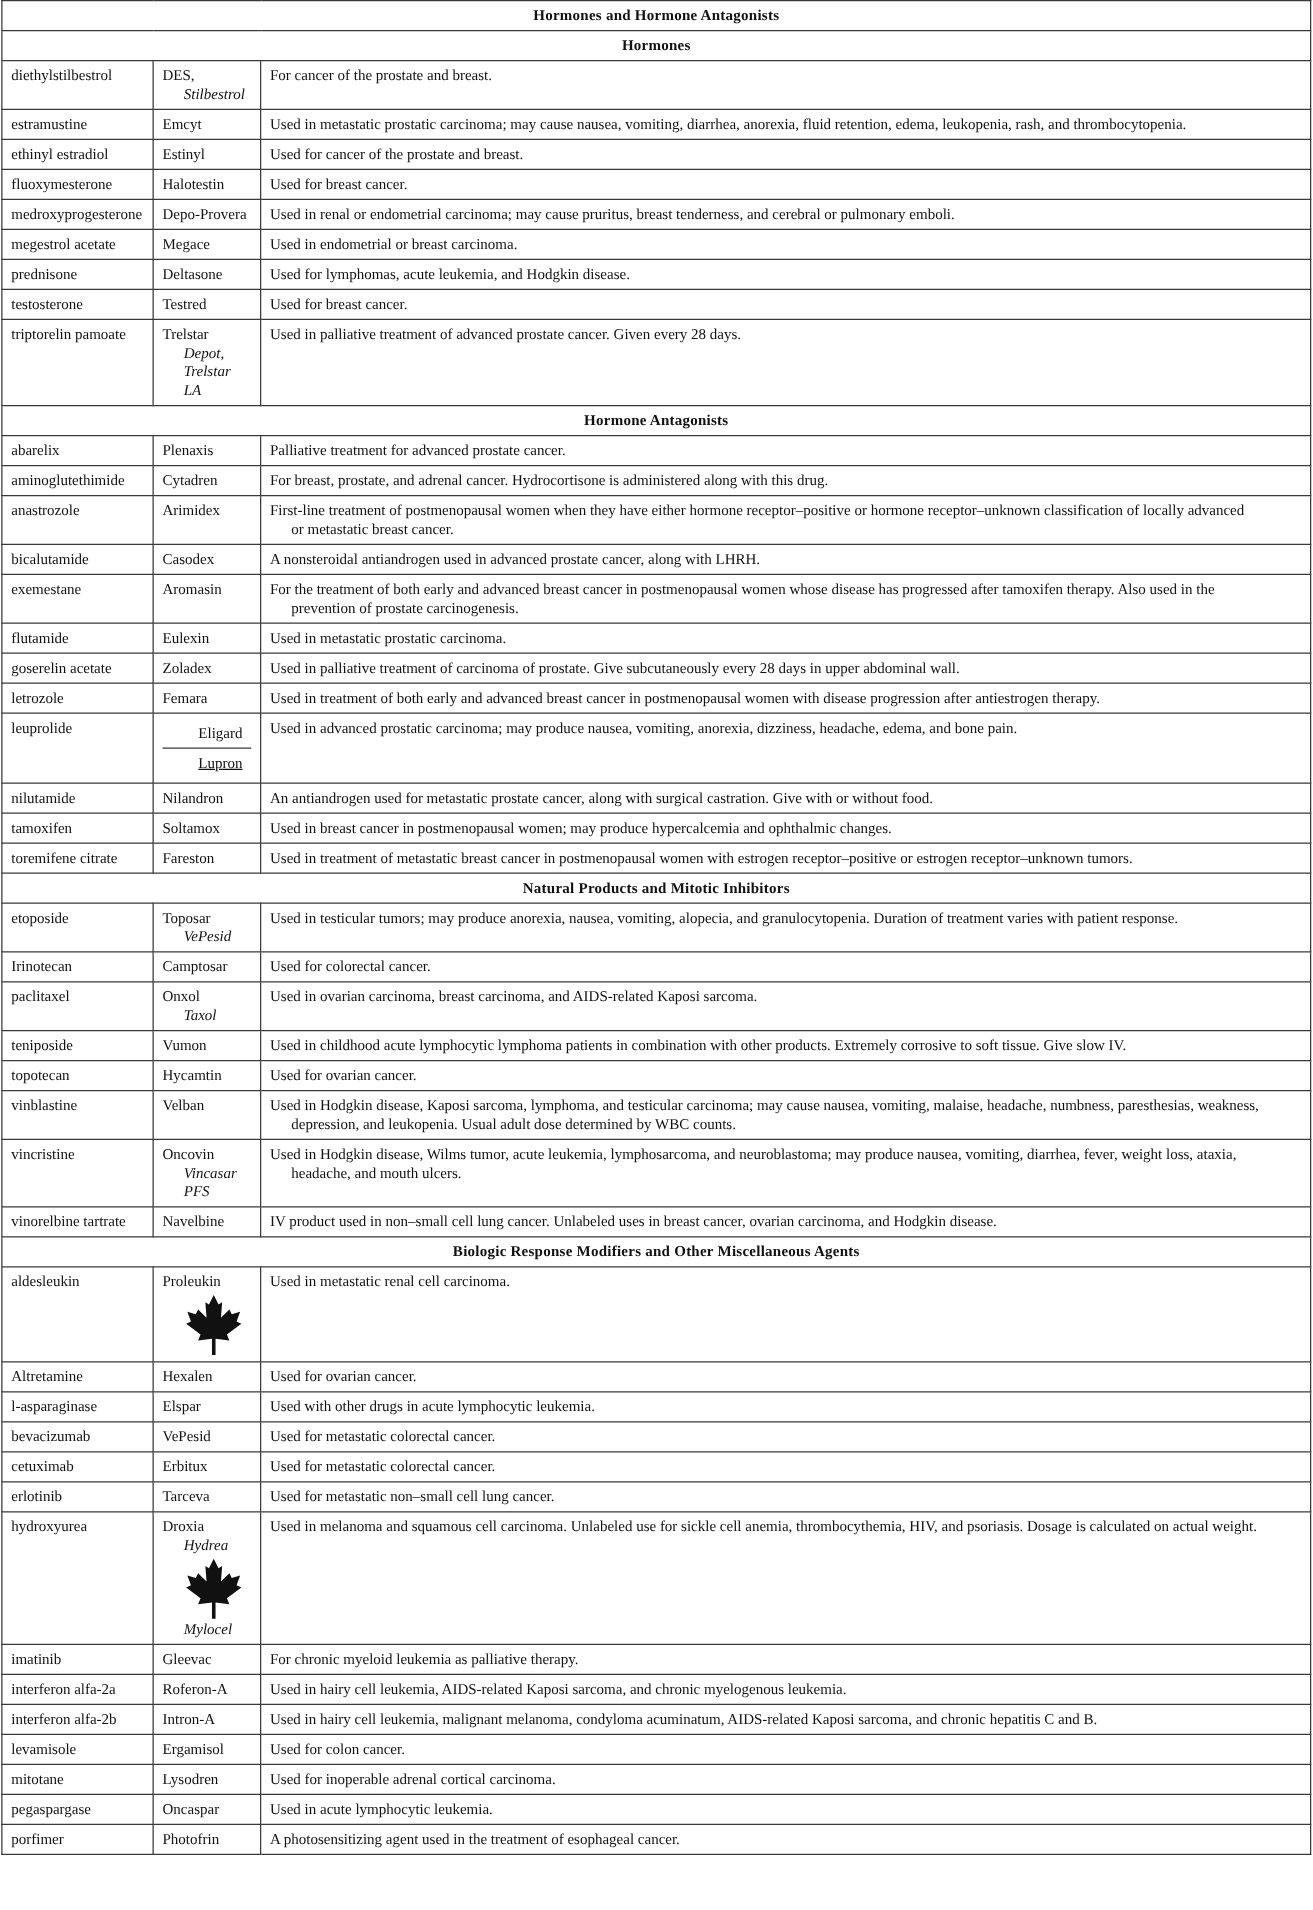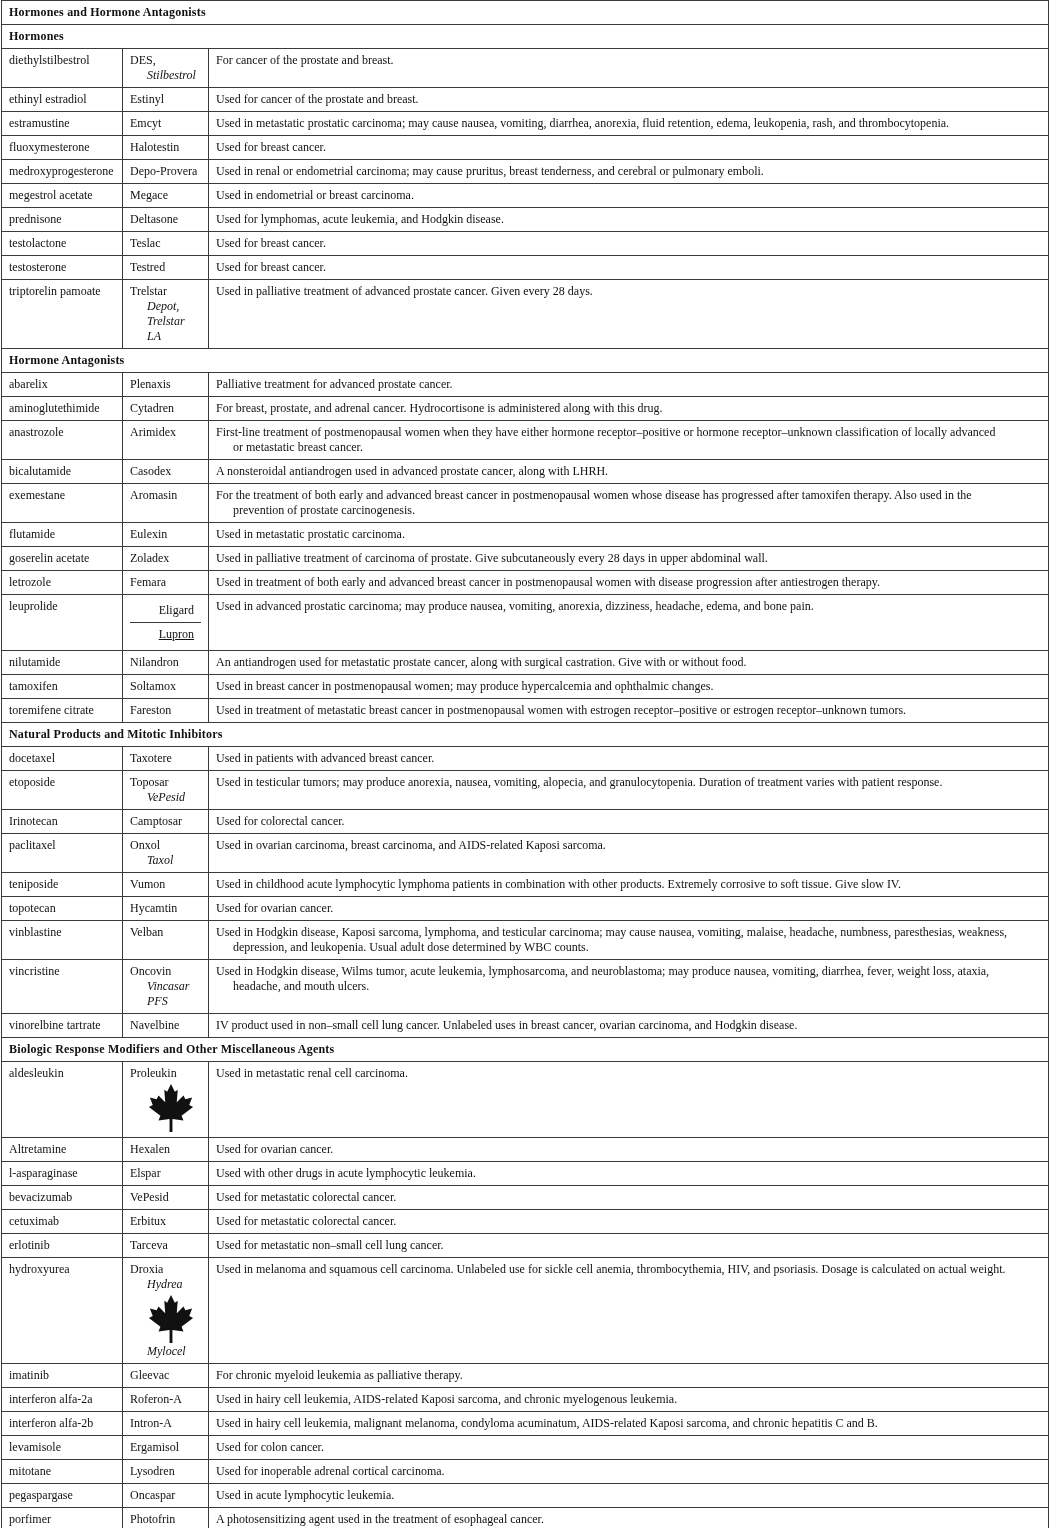--- a/index.html
+++ b/index.html
@@ -19,20 +19,21 @@
     vertical-align: top;
     line-height: 15px;
   }
   col.c-generic { width: 121px; }
   col.c-trade { width: 86px; }
   td.title-cell, td.section-cell {
     font-weight: bold;
     padding-top: 4px;
     padding-bottom: 4px;
     letter-spacing: 0.2px;
+    text-align: center;
   }
   .trade-line { display: block; }
   .trade-line.indent { padding-left: 17px; font-style: italic; }
   .desc-cont { display: block; padding-left: 17px; }
   .maple { display: block; margin: 2px 0 0 17px; width: 48px; height: 50px; }
   td.trade-split { padding: 0; text-align: right; }
   td.trade-split .sub { padding: 4px 7px; line-height: 15px; border-bottom: 1.5px solid #3a3a3a; }
   td.trade-split .sub:last-child { border-bottom: none; text-decoration: underline; }
 </style>
 </head>
@@ -53,34 +54,34 @@
       </tr>
       <tr>
         <td>diethylstilbestrol</td>
         <td>
           <span class="trade-line">DES,</span>
           <span class="trade-line indent">Stilbestrol</span>
         </td>
         <td><span>For cancer of the prostate and breast.</span></td>
       </tr>
       <tr>
+        <td>estramustine</td>
+        <td>
+          <span class="trade-line">Emcyt</span>
+        </td>
+        <td><span>Used in metastatic prostatic carcinoma; may cause nausea, vomiting, diarrhea, anorexia, fluid retention, edema, leukopenia, rash, and thrombocytopenia.</span></td>
+      </tr>
+      <tr>
         <td>ethinyl estradiol</td>
         <td>
           <span class="trade-line">Estinyl</span>
         </td>
         <td><span>Used for cancer of the prostate and breast.</span></td>
       </tr>
       <tr>
-        <td>estramustine</td>
-        <td>
-          <span class="trade-line">Emcyt</span>
-        </td>
-        <td><span>Used in metastatic prostatic carcinoma; may cause nausea, vomiting, diarrhea, anorexia, fluid retention, edema, leukopenia, rash, and thrombocytopenia.</span></td>
-      </tr>
-      <tr>
         <td>fluoxymesterone</td>
         <td>
           <span class="trade-line">Halotestin</span>
         </td>
         <td><span>Used for breast cancer.</span></td>
       </tr>
       <tr>
         <td>medroxyprogesterone</td>
         <td>
           <span class="trade-line">Depo-Provera</span>
@@ -93,27 +94,20 @@
           <span class="trade-line">Megace</span>
         </td>
         <td><span>Used in endometrial or breast carcinoma.</span></td>
       </tr>
       <tr>
         <td>prednisone</td>
         <td>
           <span class="trade-line">Deltasone</span>
         </td>
         <td><span>Used for lymphomas, acute leukemia, and Hodgkin disease.</span></td>
-      </tr>
-      <tr>
-        <td>testolactone</td>
-        <td>
-          <span class="trade-line">Teslac</span>
-        </td>
-        <td><span>Used for breast cancer.</span></td>
       </tr>
       <tr>
         <td>testosterone</td>
         <td>
           <span class="trade-line">Testred</span>
         </td>
         <td><span>Used for breast cancer.</span></td>
       </tr>
       <tr>
         <td>triptorelin pamoate</td>
@@ -208,27 +202,20 @@
       </tr>
       <tr>
         <td>toremifene citrate</td>
         <td>
           <span class="trade-line">Fareston</span>
         </td>
         <td><span>Used in treatment of metastatic breast cancer in postmenopausal women with estrogen receptor–positive or estrogen receptor–unknown tumors.</span></td>
       </tr>
       <tr>
         <td colspan="3" class="section-cell">Natural Products and Mitotic Inhibitors</td>
-      </tr>
-      <tr>
-        <td>docetaxel</td>
-        <td>
-          <span class="trade-line">Taxotere</span>
-        </td>
-        <td><span>Used in patients with advanced breast cancer.</span></td>
       </tr>
       <tr>
         <td>etoposide</td>
         <td>
           <span class="trade-line">Toposar</span>
           <span class="trade-line indent">VePesid</span>
         </td>
         <td><span>Used in testicular tumors; may produce anorexia, nausea, vomiting, alopecia, and granulocytopenia. Duration of treatment varies with patient response.</span></td>
       </tr>
       <tr>

